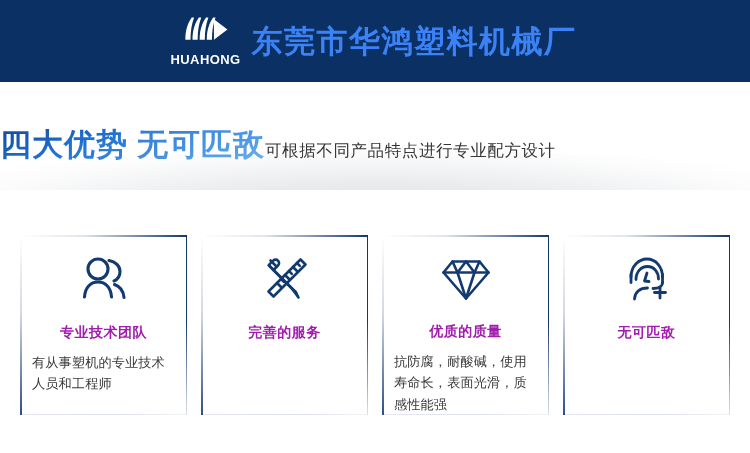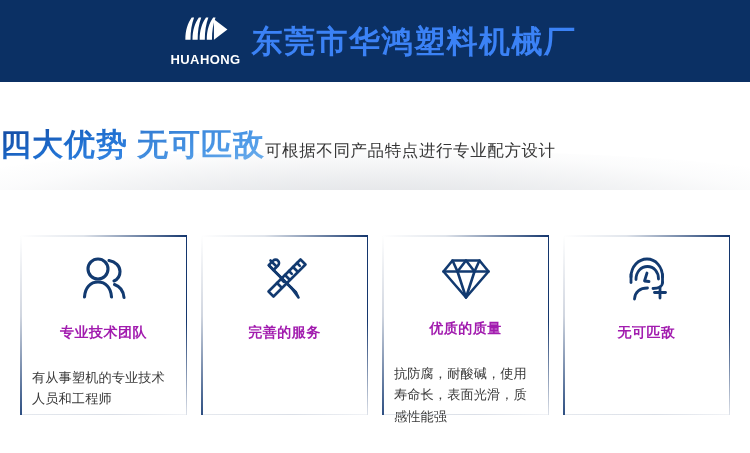--- a/index.html
+++ b/index.html
@@ -198,21 +198,21 @@
     margin-top: 20px;
     font-size: 14px;
     font-weight: 700;
     color: #a21caf;
     letter-spacing: 0.5px;
     line-height: 1;
     white-space: nowrap;
     font-family: "DejaVu Sans", "Liberation Sans", sans-serif;
   }
   .card-desc {
-    margin-top: 28px;
+    margin-top: 13px;
     width: 143px;
     font-size: 13.2px;
     line-height: 1.62;
     color: #3a3a3a;
     text-align: left;
     letter-spacing: 0.1px;
     font-family: "DejaVu Sans", "Liberation Sans", sans-serif;
   }
 </style>
 </head>

